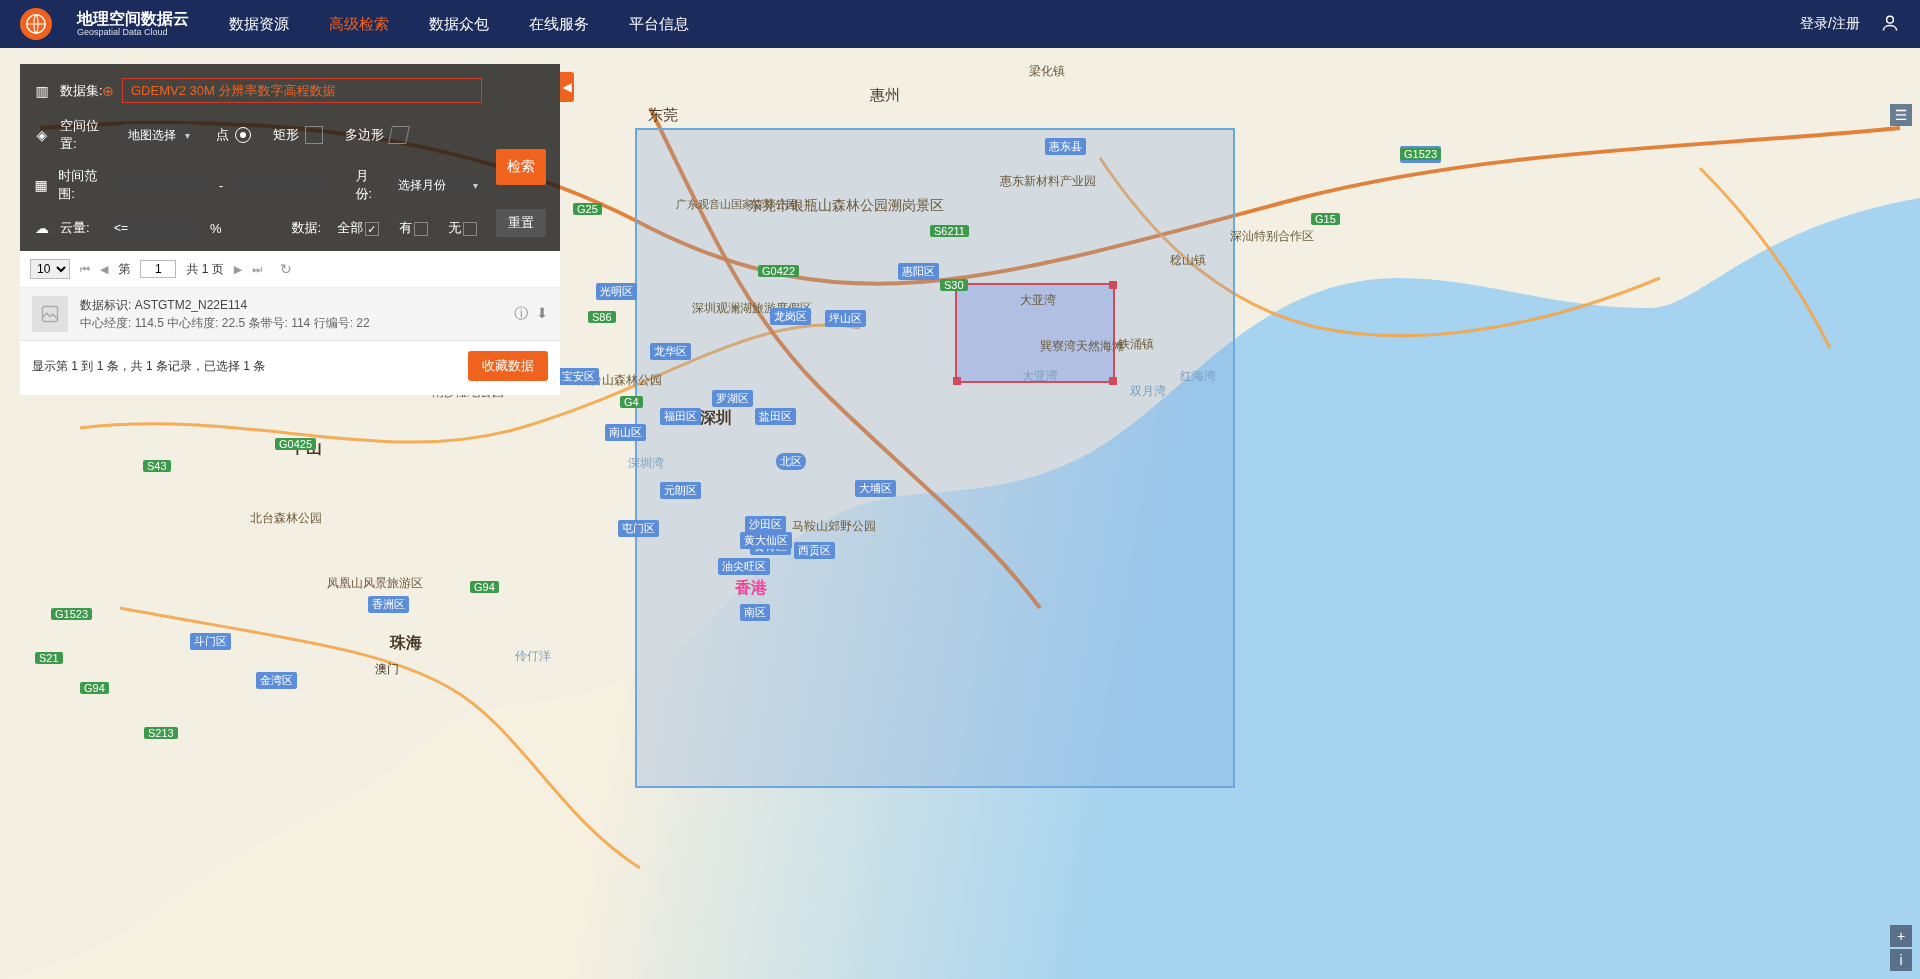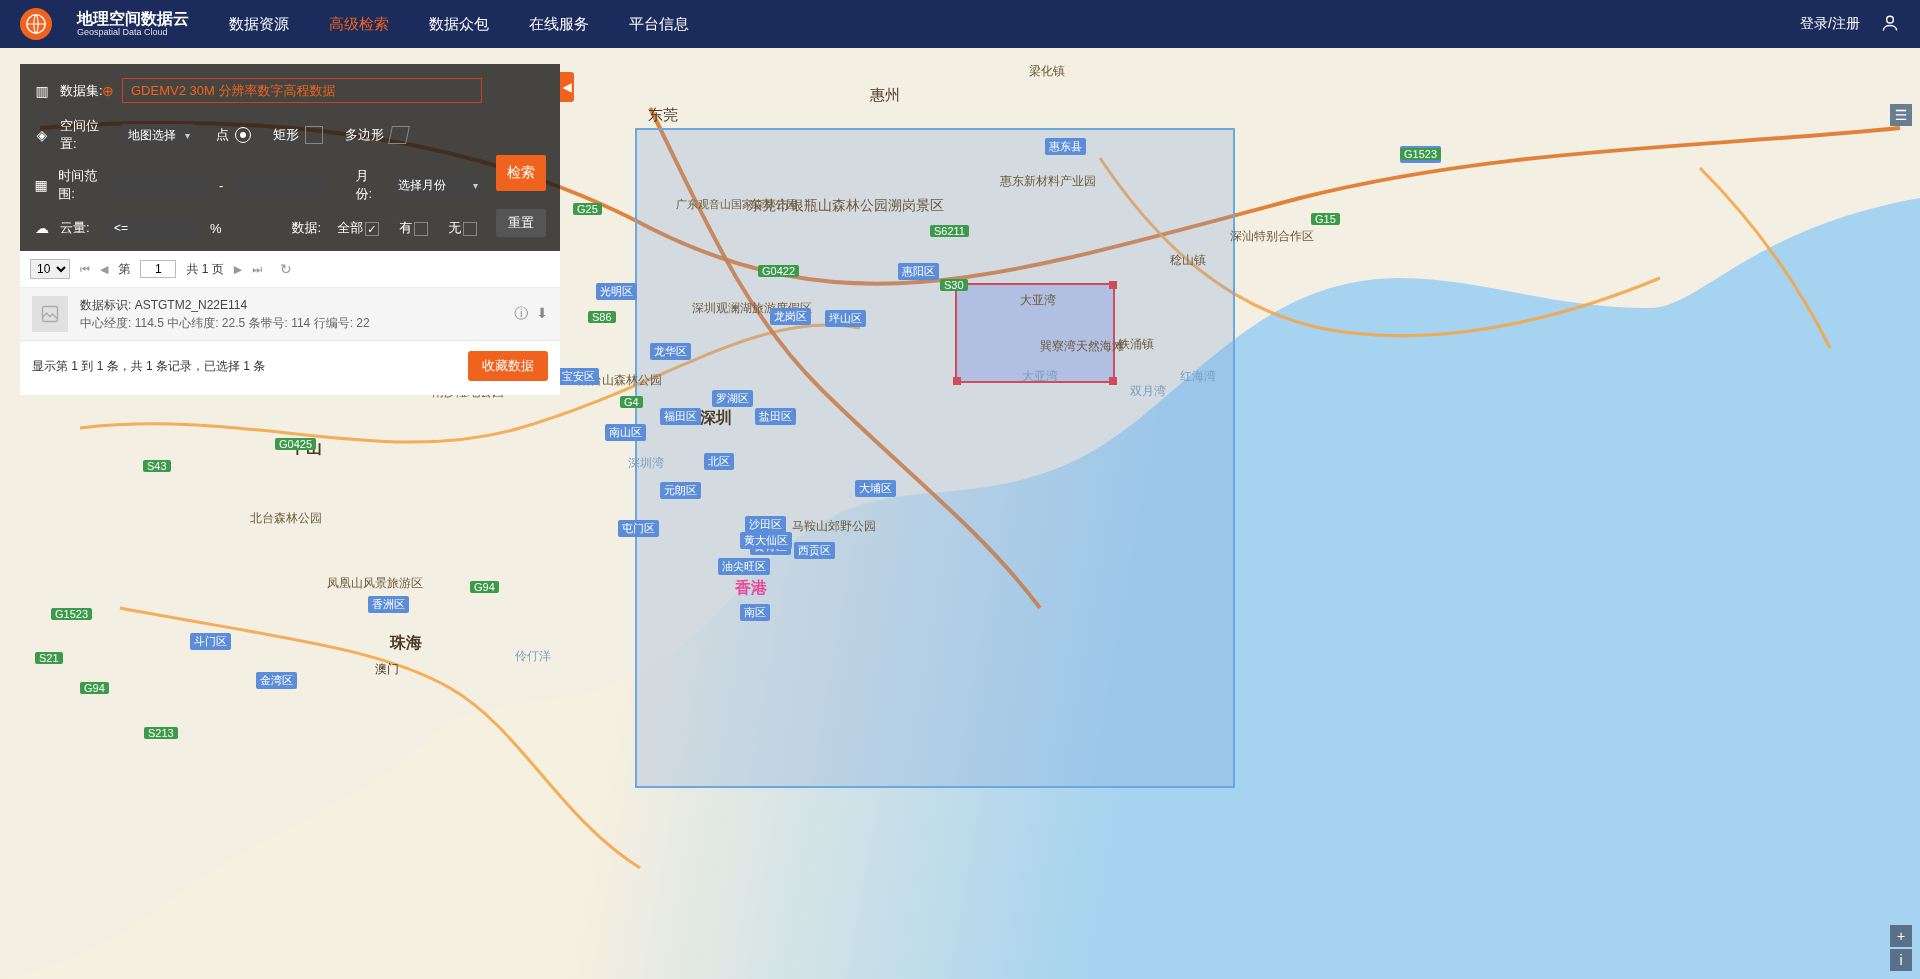--- a/index.html
+++ b/index.html
@@ -54,21 +54,21 @@
 .sel-wrap { position: relative; display:inline-flex; align-items:center; }
 .sel-wrap::after { content: "▾"; position: absolute; right: 4px; color:#ccc; font-size:10px; pointer-events:none;}
 .shape { display: flex; align-items: center; gap: 6px; margin-left: 12px; font-size: 13px; }
 .shape .box { width: 18px; height: 18px; border: 1px solid #888; display:inline-block; }
 .shape .circ { width: 16px; height: 16px; border: 1px solid #888; border-radius:50%; display:inline-flex; align-items:center; justify-content:center;}
 .shape .circ.sel-on { border-color:#fff;}
 .shape .circ.sel-on::after{content:"";width:6px;height:6px;background:#fff;border-radius:50%;}
 .txtin { background: #444; border: none; color: #fff; font-size: 12px; padding: 4px 6px; width: 94px; }
 .btn-search { background: #f0631e; color: #fff; border: none; width: 50px; height: 36px; font-size: 14px; cursor: pointer; border-radius: 2px; }
 .btn-reset { background: #555; color: #fff; border: none; width: 50px; height: 28px; font-size: 13px; cursor: pointer; border-radius: 2px; }
-.btn-col { display: flex; flex-direction: column; gap: 18px; margin-left: auto; }
+.btn-col { display: flex; flex-direction: column; gap: 24px; margin-left: auto; }
 .chk { width: 14px; height: 14px; border:1px solid #888; display:inline-block; vertical-align:middle; margin-left:2px;}
 .chk.on::after{content:"✓"; font-size:11px; color:#fff; position:relative; top:-2px; left:1px;}
 
 .sp-light { background: #fff; color: #333; }
 .pager { display: flex; align-items: center; gap: 10px; padding: 8px 10px; font-size: 12px; border-bottom: 1px solid #eee;}
 .pager select { font-size: 12px; border:1px solid #bbb; padding:1px 2px;}
 .pager input { width: 36px; text-align:center; border:1px solid #bbb; font-size:12px; padding:1px;}
 .pager .nav-ico { color:#999; cursor:pointer; font-size:11px;}
 
 .result { display: flex; align-items: center; gap: 12px; padding: 8px 12px; background:#f5f5f5; border-bottom:1px solid #e5e5e5;}
@@ -183,21 +183,21 @@
   <span class="label blue" style="top:235px;left:596px;">光明区</span>
   <span class="label blue" style="top:295px;left:650px;">龙华区</span>
   <span class="label blue" style="top:215px;left:898px;">惠阳区</span>
   <span class="label blue" style="top:585px;left:190px;">斗门区</span>
   <span class="label blue" style="top:624px;left:256px;">金湾区</span>
   <span class="label blue" style="top:548px;left:368px;">香洲区</span>
   <span class="label blue" style="top:468px;left:745px;">沙田区</span>
   <span class="label blue" style="top:432px;left:825px;margin-left:30px;">大埔区</span>
   <span class="label blue" style="top:434px;left:660px;">元朗区</span>
   <span class="label blue" style="top:472px;left:618px;">屯门区</span>
-  <span class="label blue" style="top:405px;left:704px;">北区</span>
+  <span class="label blue" style="top:405px;left:776px;border-radius:8px;">北区</span>
   <span class="label blue" style="top:490px;left:750px;">葵青区</span>
   <span class="label blue" style="top:484px;left:740px;">黄大仙区</span>
   <span class="label blue" style="top:494px;left:794px;">西贡区</span>
   <span class="label blue" style="top:510px;left:718px;">油尖旺区</span>
   <span class="label blue" style="top:556px;left:740px;">南区</span>
 
   <span class="label green" style="top:100px;left:1400px;">G1523</span>
   <span class="label green" style="top:165px;left:1311px;">G15</span>
   <span class="label green" style="top:177px;left:930px;">S6211</span>
   <span class="label green" style="top:231px;left:940px;">S30</span>

